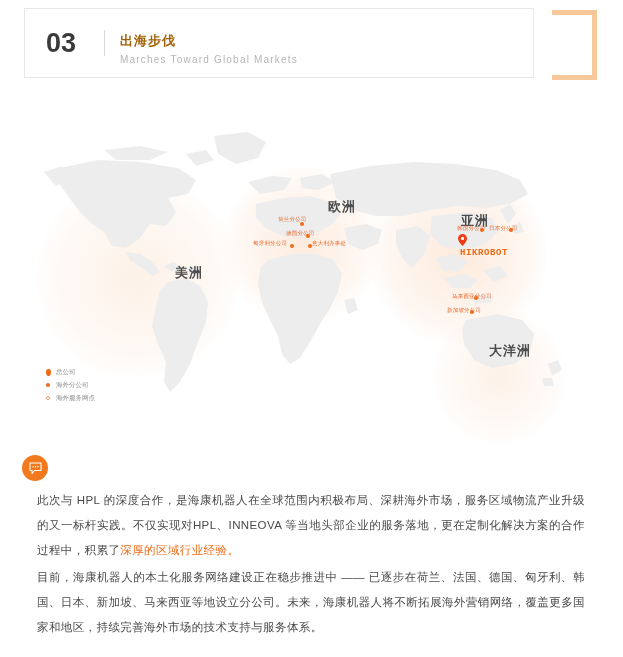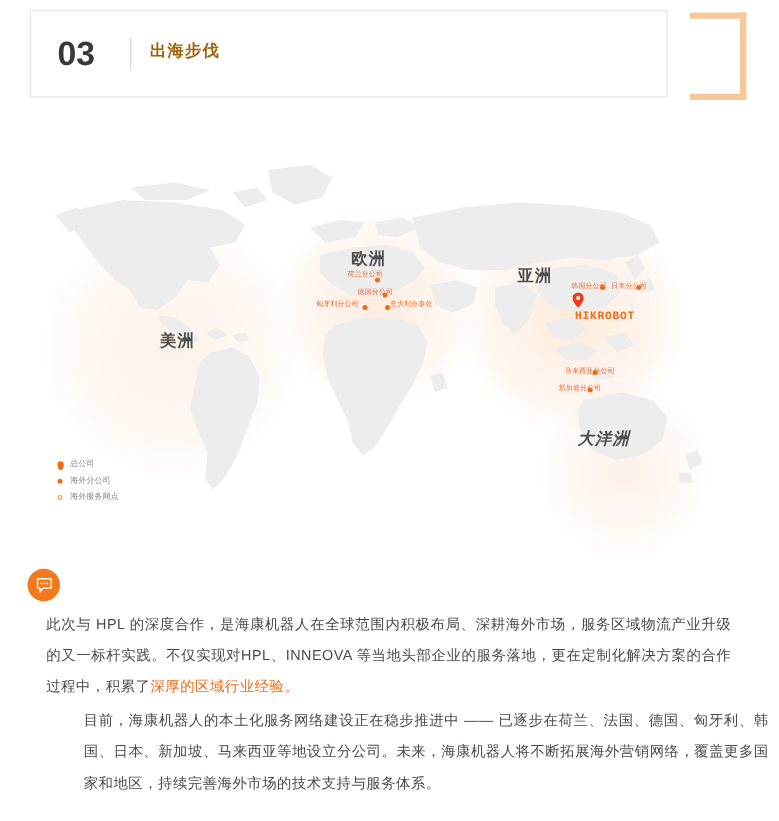--- a/index.html
+++ b/index.html
@@ -128,20 +128,21 @@
     background: radial-gradient(circle, rgba(244,170,110,0.16) 0%, rgba(244,170,110,0.06) 55%, rgba(244,170,110,0) 72%);
   }
 
   .region-label {
     position: absolute;
     font-size: 13px;
     font-weight: bold;
     color: #4c4c4c;
     letter-spacing: 1px;
     white-space: nowrap;
+    margin-left: 47px;
   }
 
   .city-dot {
     position: absolute;
     width: 4px;
     height: 4px;
     border-radius: 50%;
     background: #ef6b16;
   }
   .city-label {
@@ -232,33 +233,34 @@
     position: absolute;
     left: 37px;
     width: 548px;
     font-size: 11.5px;
     line-height: 25px;
     color: #4a4a4a;
     letter-spacing: 0.4px;
     text-align: justify;
   }
   .para-1 { top: 488px; }
-  .para-2 { top: 565px; margin-left: 30px; }
+  .para-2 { top: 565px; }
   .hl {
     color: #ef6b16;
   }
 </style>
 </head>
 <body>
 
 <div class="header">
   <div class="header-box"></div>
   <div class="header-number">03</div>
   <div class="header-divider"></div>
   <div class="header-title-cn">出海步伐</div>
+  <div class="header-title-en">Marches Toward Global Markets</div>
   <div class="header-bracket"></div>
 </div>
 
 <div class="map-area">
 
   <div class="glow glow-americas"></div>
   <div class="glow glow-europe"></div>
   <div class="glow glow-asia"></div>
   <div class="glow glow-oceania"></div>
 
@@ -304,21 +306,21 @@
       <path d="M466 200 L498 194 L522 200 L534 214 L530 232 L514 244 L492 248 L474 240 L464 224 L462 210 Z"></path>
 
       <path d="M548 244 L558 240 L562 250 L552 256 Z"></path>
       <path d="M542 258 L552 258 L554 266 L544 266 Z"></path>
     </g>
   </svg>
 
   <div class="region-label" style="left:128px; top:144px;">美洲</div>
   <div class="region-label" style="left:281px; top:78px;">欧洲</div>
   <div class="region-label" style="left:414px; top:92px;">亚洲</div>
-  <div class="region-label" style="left:462px; top:222px;font-style:italic;">大洋洲</div>
+  <div class="region-label" style="left:442px; top:222px;">大洋洲</div>
 
   <svg class="hq-pin" style="left:458px; top:114px;" viewBox="0 0 9 12">
     <path d="M4.5 0 C2 0 0 2 0 4.5 C0 7.6 4.5 12 4.5 12 C4.5 12 9 7.6 9 4.5 C9 2 7 0 4.5 0 Z" fill="#ef3b16"></path>
     <circle cx="4.5" cy="4.4" r="1.6" fill="#ffffff"></circle>
   </svg>
   <div class="hq-name" style="left:460px; top:128px;">HIKROBOT</div>
 
   <div class="city-dot" style="left:300px; top:102px;"></div>
   <div class="city-label" style="left:278px; top:96px;">荷兰分公司</div>
 

